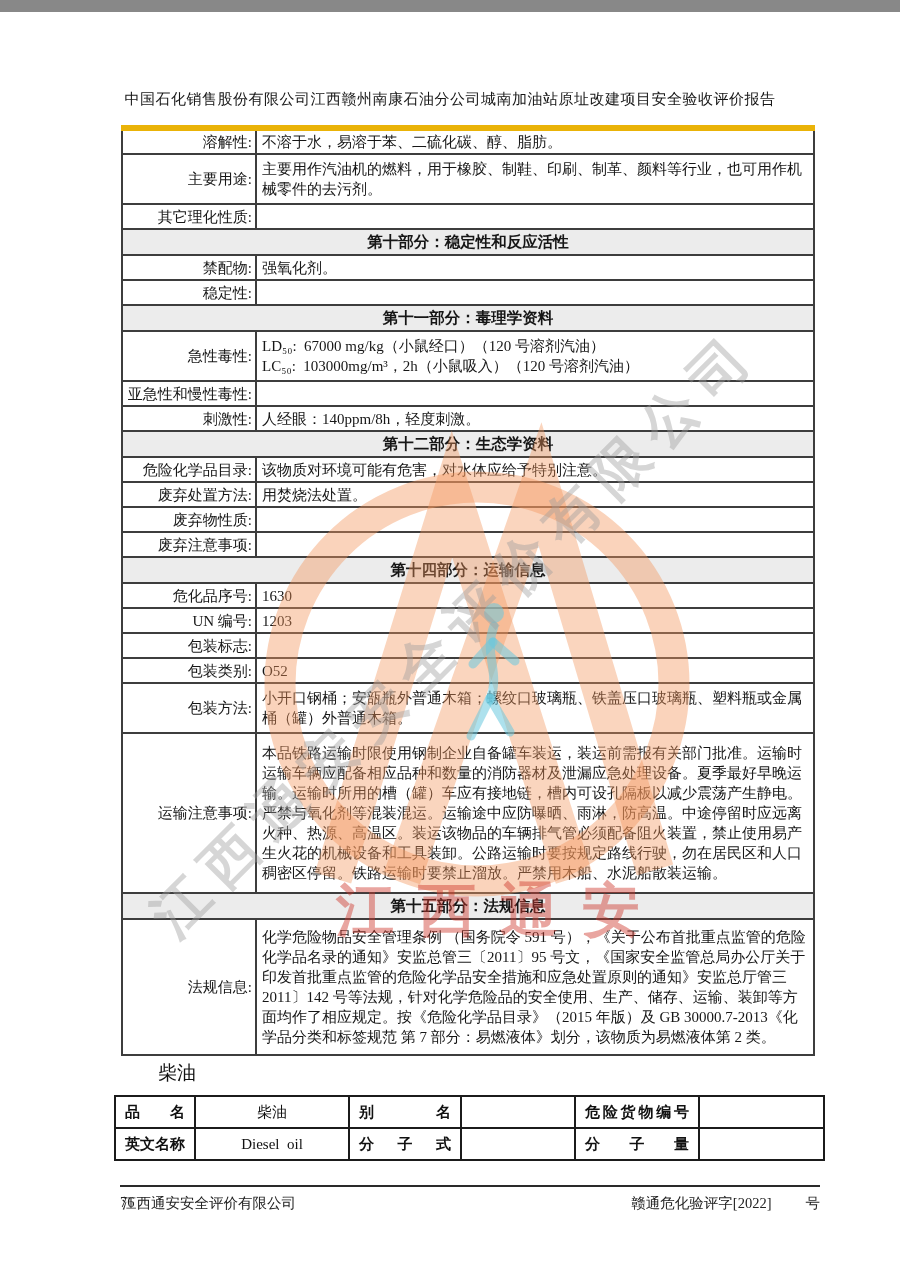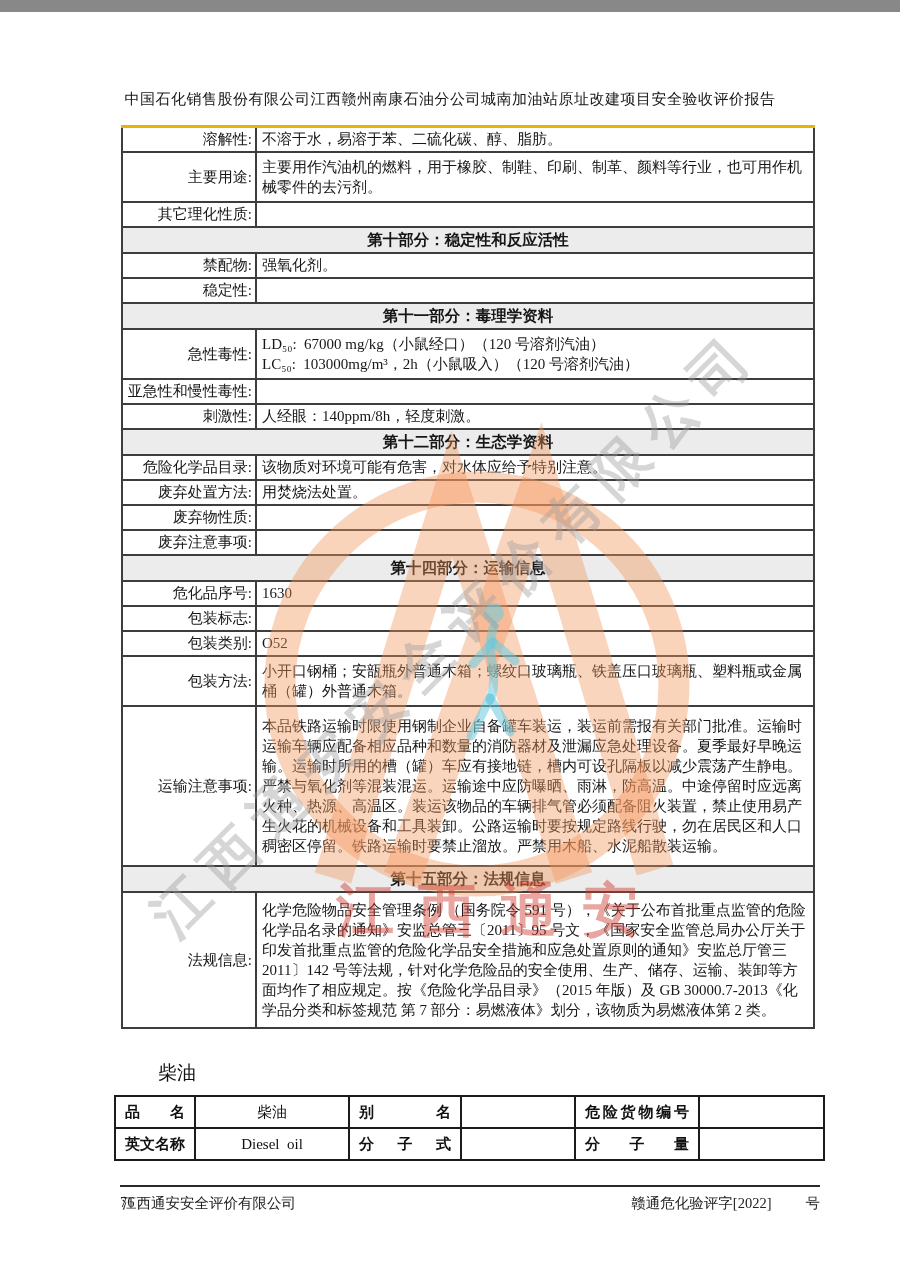--- a/index.html
+++ b/index.html
@@ -13,21 +13,21 @@
     position:absolute;top:78px;left:0;width:100%;text-align:center;
     font-size:15px;letter-spacing:0.5px;color:#161616;
   }
   
   table.msds{
     position:absolute;top:113px;left:121px;width:694px;
     border-collapse:collapse;table-layout:fixed;
     font-size:15px;line-height:20px;color:#161616;
   }
   table.msds td{border:2px solid #3d3d3d;vertical-align:middle;overflow:hidden;}
-  table.msds{border-top:3px solid #eab308;}
+  table.msds{border-top:6px solid #eab308;}
   td.lbl{width:134px;text-align:right;padding:1px 3px 1px 2px;}
   td.val{text-align:left;padding:1px 5px;white-space:pre-wrap;}
   tr.kv{height:25px;}
   tr.h2{height:50px;}
   tr.h8{height:160px;}
   tr.h6{height:136px;}
   tr.sec{height:26px;}
   tr.sec td{
     background:#ececec;text-align:center;font-weight:bold;font-size:15.5px;
     padding:1px 4px;
@@ -143,20 +143,24 @@
         <tr class="kv">
           <td class="lbl">废弃注意事项:</td>
           <td class="val"></td>
         </tr>
         <tr class="sec">
           <td colspan="2">第十四部分：运输信息</td>
         </tr>
         <tr class="kv">
           <td class="lbl">危化品序号:</td>
           <td class="val">1630</td>
+        </tr>
+        <tr class="kv">
+          <td class="lbl">UN 编号:</td>
+          <td class="val">1203</td>
         </tr>
         <tr class="kv">
           <td class="lbl">包装标志:</td>
           <td class="val"></td>
         </tr>
         <tr class="kv">
           <td class="lbl">包装类别:</td>
           <td class="val">O52</td>
         </tr>
         <tr class="kv h2">

